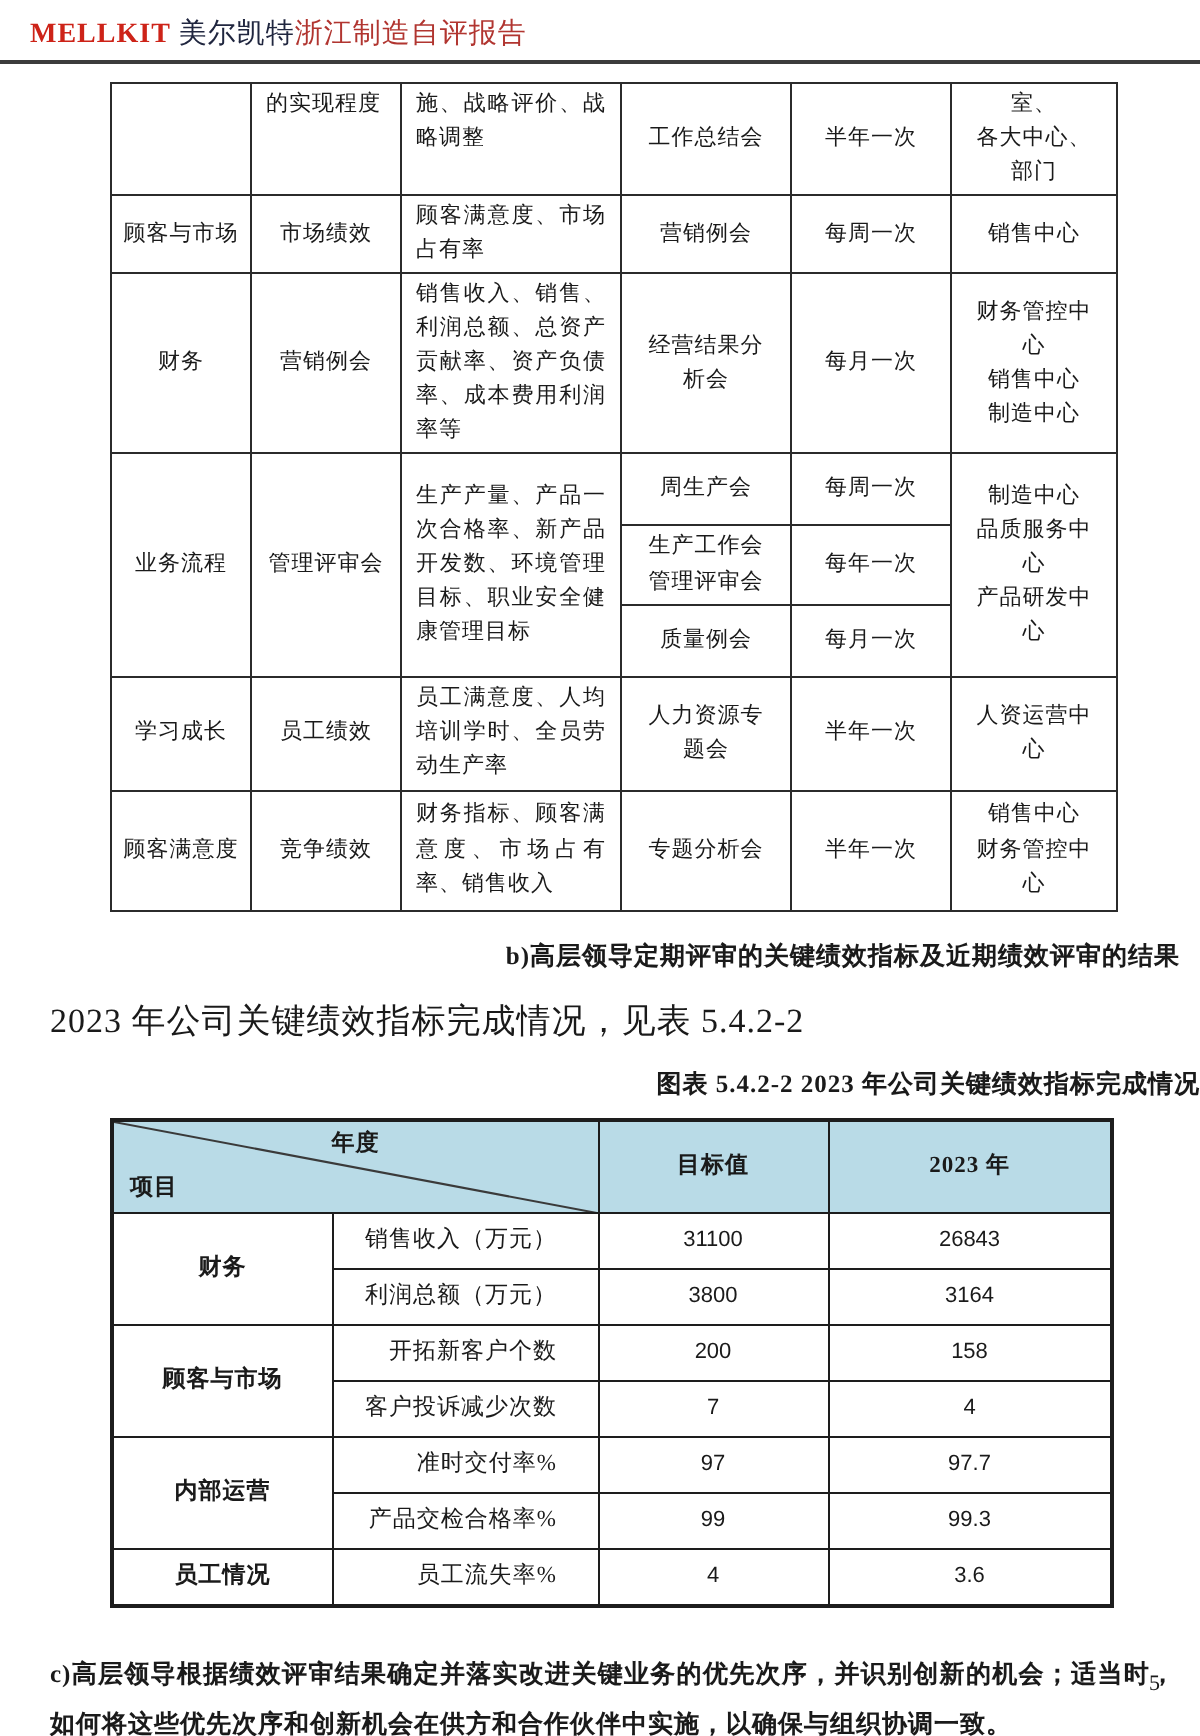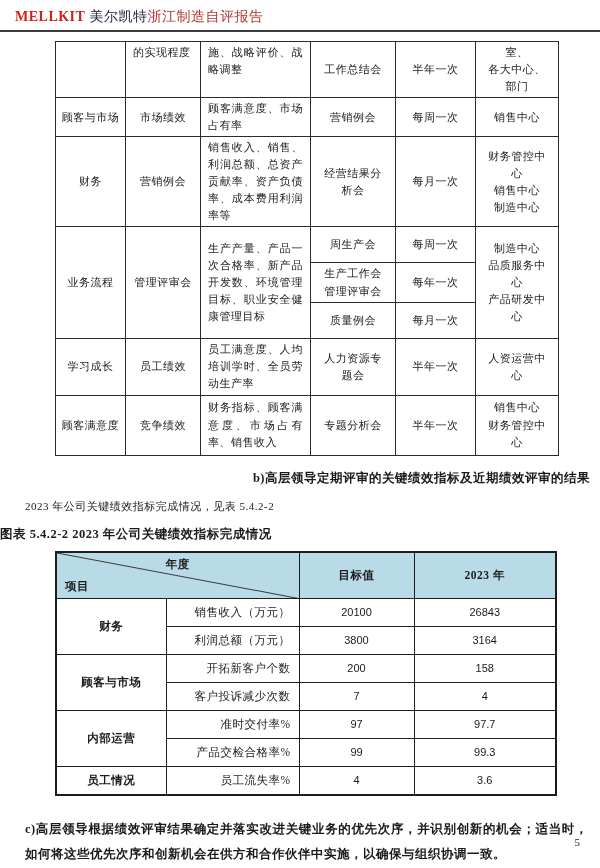--- a/index.html
+++ b/index.html
@@ -21,28 +21,28 @@
   .t1 td {
     border:1px solid #2b2b2b; text-align:center; vertical-align:middle;
     padding:2px 4px; line-height:1.55; letter-spacing:0.5px; word-break:break-all;
   }
   .t1 .ind { text-align:justify; text-justify:inter-ideograph; padding:2px 7px; }
   .t1 .top { vertical-align:top; }
   .pre { white-space:pre-line; }
 
   
   .b-head { margin:14px 10px 0 25px; font-size:12.5px; font-weight:bold; letter-spacing:0.5px;text-align:right; }
-  .b-body { margin:12px 10px 0 25px; font-size:11px; letter-spacing:0.5px; }
-  .t2-caption { margin:12px 0 0 0; text-align:left; font-size:12.5px; font-weight:bold; letter-spacing:0.5px; }
+  .b-body { margin:12px 10px 0 25px; font-size:17px; letter-spacing:0.5px; }
+  .t2-caption { margin:12px 0 0 0; text-align:right; font-size:12.5px; font-weight:bold; letter-spacing:0.5px; }
 
   
   .t2 { margin:8px 0 0 55px; width:500px; font-size:11.5px; border:2px solid #1d1d1d; }
   .t2 td {
     border:1px solid #1d1d1d; text-align:center; vertical-align:middle;
-    padding:1px 8px; line-height:1.5; letter-spacing:0.5px;
+    padding:1px 20px; line-height:1.5; letter-spacing:0.5px;
   }
   .t2 .hdr { background:#b9dbe7; font-weight:bold; }
   .t2 .diag { position:relative; padding:0; }
   .t2 .diag svg { position:absolute; left:0; top:0; width:100%; height:100%; }
   .t2 .diag .lbl-top { position:absolute; top:3px; left:0; right:0; text-align:center; }
   .t2 .diag .lbl-bottom { position:absolute; bottom:3px; left:8px; }
   .t2 .grp { font-weight:bold; }
   .t2 .indcell { text-align:right; padding-left:10px; }
   .t2 .num { font-family:"Liberation Sans","DejaVu Sans",sans-serif; font-size:11px; letter-spacing:0; }
 
@@ -165,21 +165,21 @@
       </svg>
       <span class="lbl-top">年度</span>
       <span class="lbl-bottom">项目</span>
     </td>
     <td class="hdr">目标值</td>
     <td class="hdr">2023 年</td>
   </tr>
   <tr style="height:28px">
     <td rowspan="2" class="grp">财务</td>
     <td class="indcell">销售收入（万元）</td>
-    <td class="num">20100</td>
+    <td class="num">31100</td>
     <td class="num">26843</td>
   </tr>
   <tr style="height:28px">
     <td class="indcell">利润总额（万元）</td>
     <td class="num">3800</td>
     <td class="num">3164</td>
   </tr>
   <tr style="height:28px">
     <td rowspan="2" class="grp">顾客与市场</td>
     <td class="indcell">开拓新客户个数</td>

